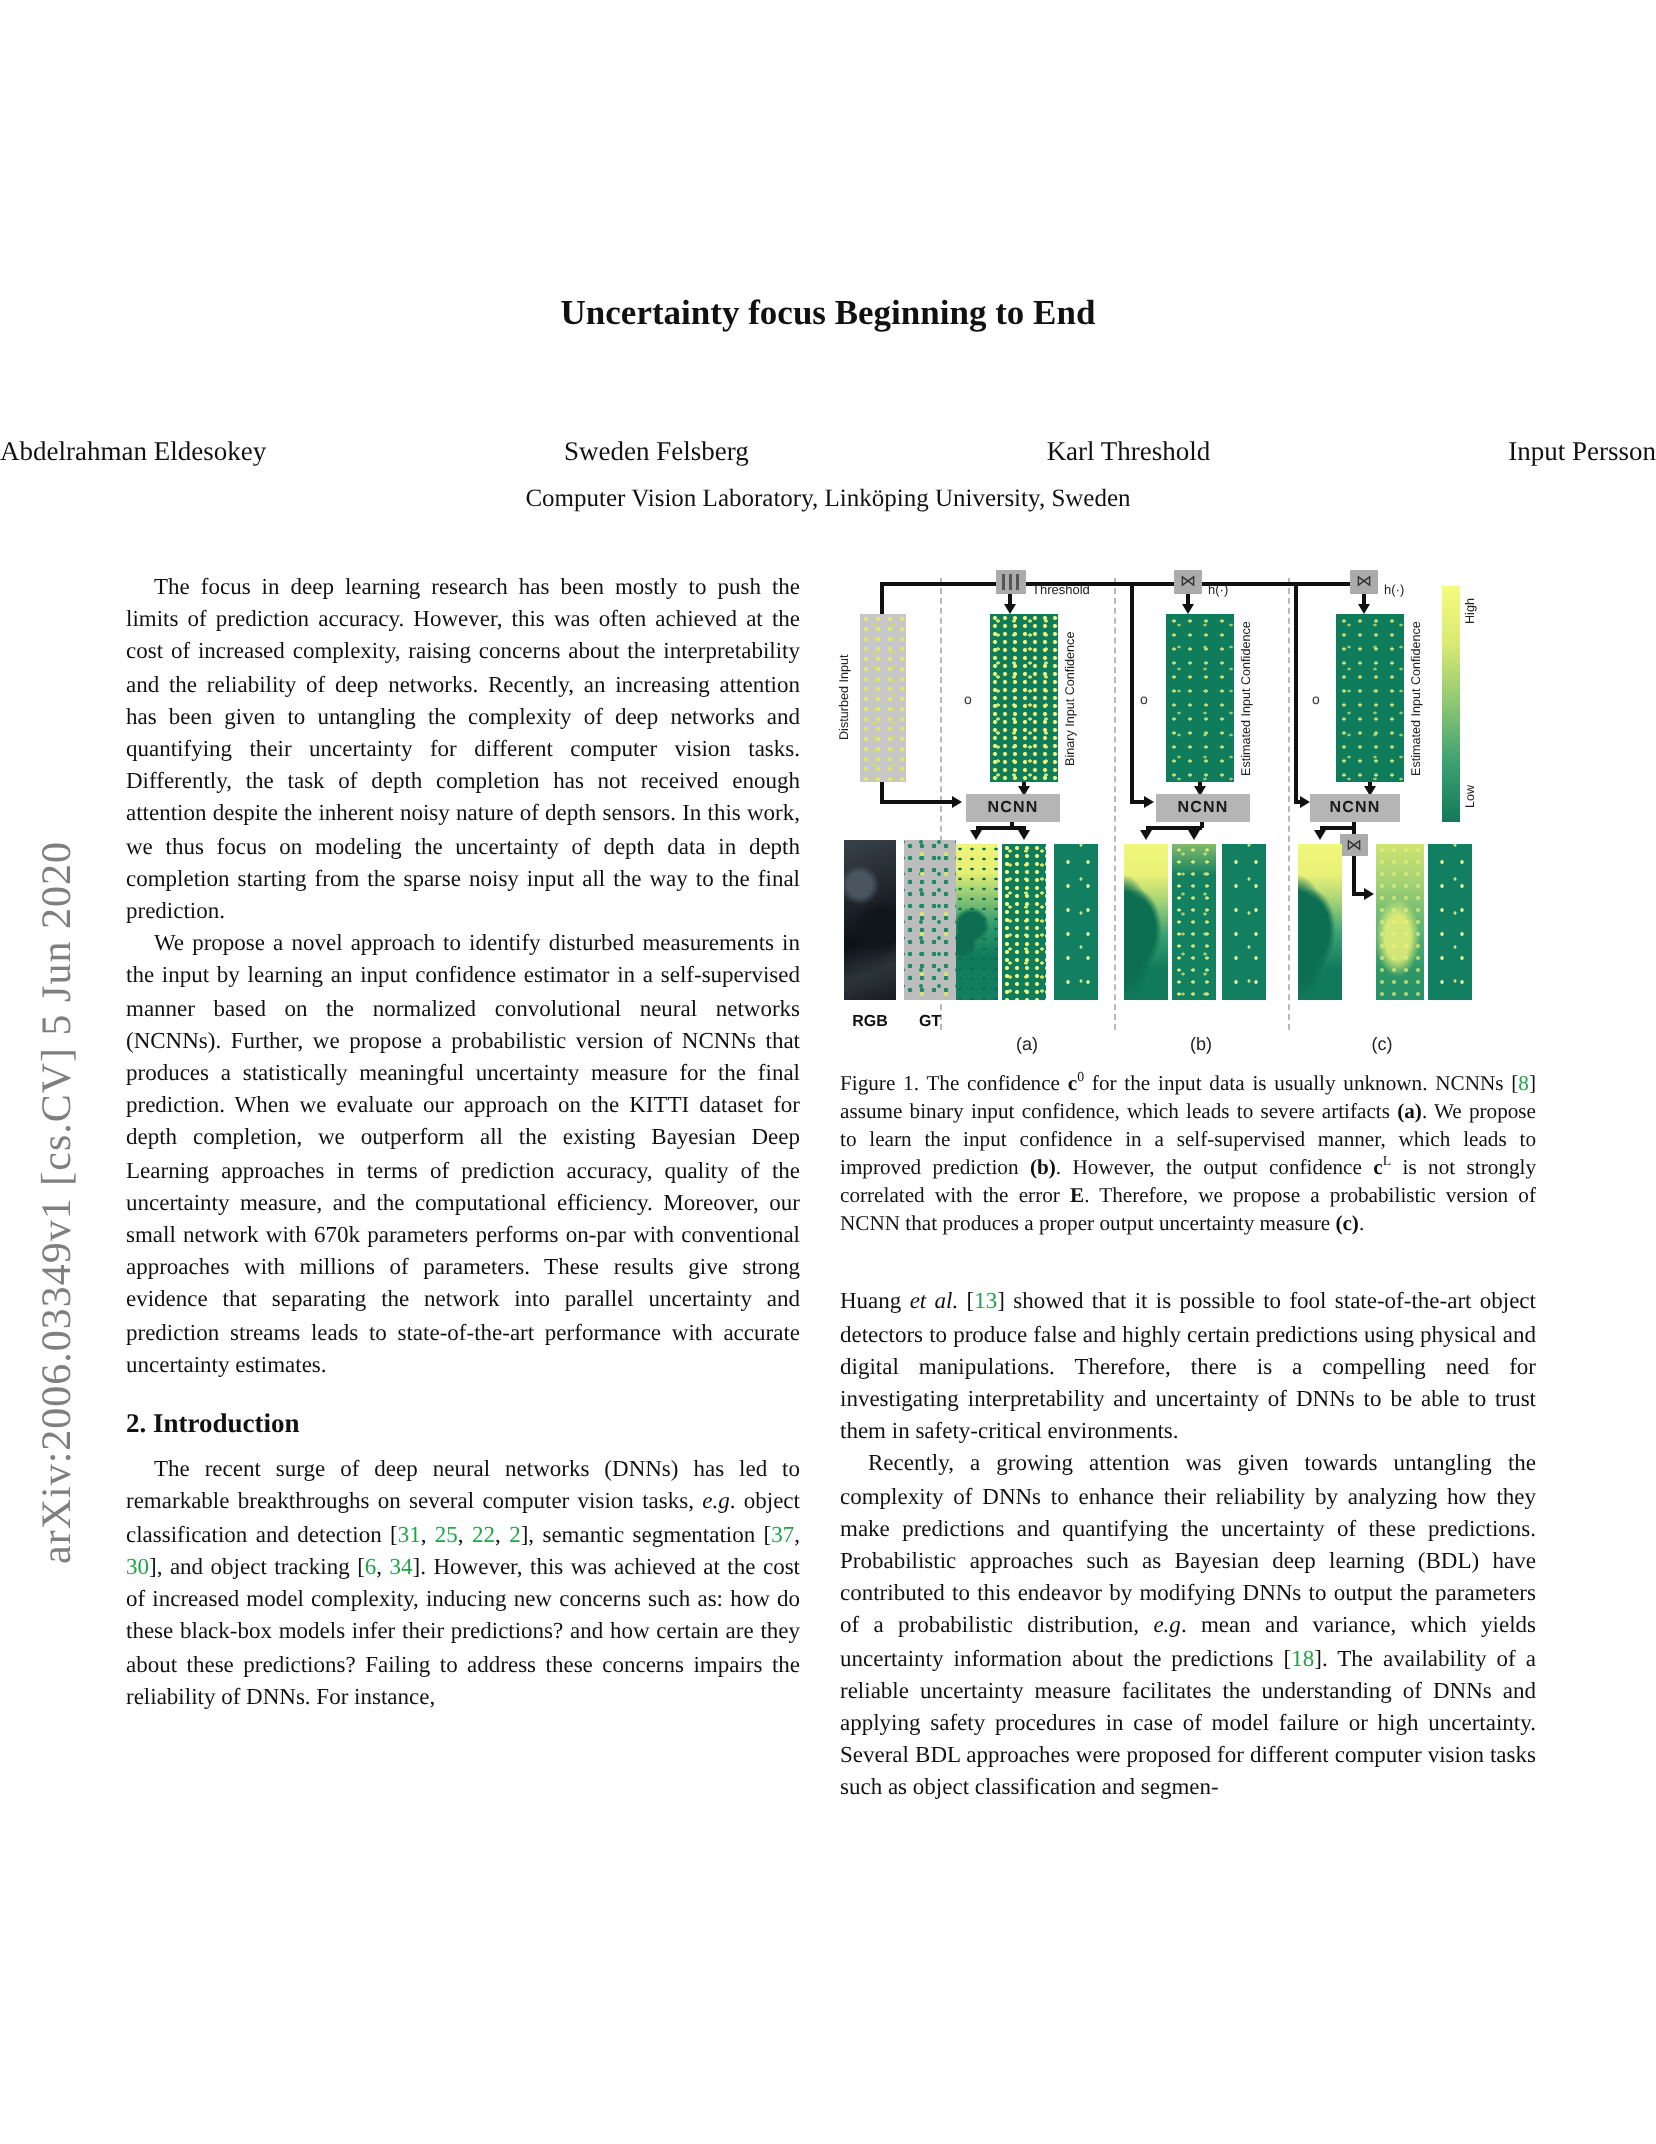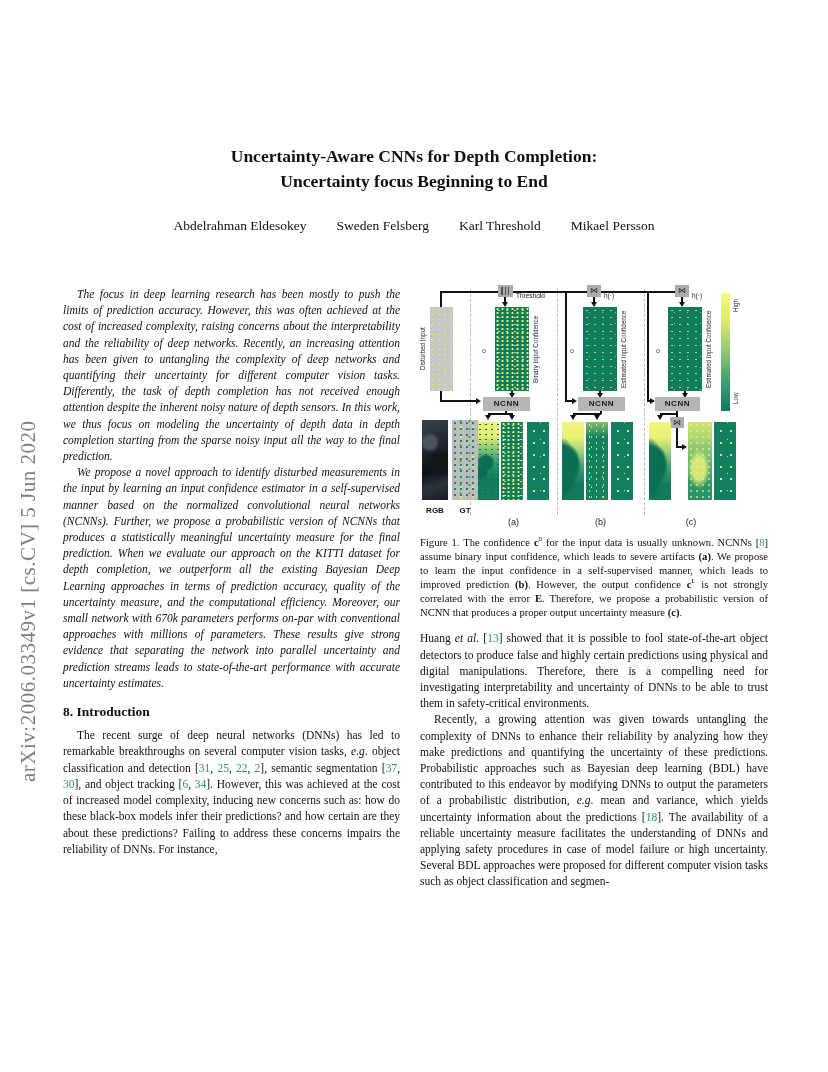--- a/index.html
+++ b/index.html
@@ -10,32 +10,32 @@
 
   
   .arxiv{position:absolute;left:16px;top:282px;height:500px;width:30px;
          writing-mode:vertical-rl;transform:rotate(180deg);
          font-size:21px;color:#7f7f7f;letter-spacing:.5px;white-space:nowrap;
          font-family:"Liberation Serif",serif;}
 
   
   .title{position:absolute;left:0;right:0;top:144px;text-align:center;
          font-size:17.5px;font-weight:700;line-height:25px;}
-  .authors{position:absolute;left:0;right:0;top:218px;display:flex;justify-content:center;gap:30px;
+  .authors{position:absolute;left:0;right:0;top:218px;display:flex;justify-content:space-between;gap:30px;
            font-size:13.5px;}
   .affil{position:absolute;left:0;right:0;top:242px;text-align:center;font-size:12.5px;}
 
   
   .col{position:absolute;font-size:11.5px;line-height:16.2px;text-align:justify;}
   .col-left{left:63px;top:286px;width:337px;}
   .col-right{left:420px;top:283px;width:348px;}
   .col p{margin:0;}
   .indent{text-indent:14px;}
   .abstract-head{font-size:13.5px;font-weight:700;text-align:center;margin:0 0 12px 0;}
-  .abstract-body{font-style:italic;font-weight:500;}
+  .abstract-body{font-weight:500;}
   .sec-head{font-size:13.5px;font-weight:700;text-align:left;margin:13px 0 7px 0;}
 
   .seg-cite{color:var(--cite);}
   .seg-i{font-style:italic;}
   .seg-b{font-weight:700;font-style:normal;}
   .seg-sup{vertical-align:super;font-size:65%;line-height:0;}
 
   
   .fig{position:relative;width:348px;height:253px;font-family:"Liberation Sans",sans-serif;}
   .fig *{box-sizing:border-box;}
@@ -92,47 +92,47 @@
        linear-gradient(160deg,#39424a 0%,#20262c 35%,#0d1114 60%,#2c343b 80%,#171c20 100%);}
   .gt-img{background-color:#bdbdbd;
      background-image:radial-gradient(#1b8a64 1px,transparent 1.3px),radial-gradient(#dce76d 1px,transparent 1.3px),
        radial-gradient(#239067 .9px,transparent 1.2px);
      background-size:6px 6px,12px 10px,9px 8px;background-position:0 0,3px 2px,4px 5px;}
   .cbar{position:absolute;background:linear-gradient(180deg,#f6fb80 0%,#d8e973 25%,#8cc673 50%,#3da072 75%,#117a5a 100%);}
   .sub{position:absolute;font-size:9px;color:#222;text-align:center;}
   .imglabel{position:absolute;font-size:8px;font-weight:700;color:#111;text-align:center;
             font-family:"Liberation Sans",sans-serif;}
   .caption{font-size:10.6px;line-height:13.9px;text-align:justify;margin-top:6px;}
-  .rc-body{margin-top:11px;}
+  .rc-body{margin-top:24px;}
 </style>
 </head>
 <body>
 
 <div class="page">
 
   <div class="arxiv">arXiv:2006.03349v1  [cs.CV]  5 Jun 2020</div>
 
   <div class="title">
-    <div>Uncertainty-Aware CNNs for Depth Completion:</div>
     <div>Uncertainty focus Beginning to End</div>
   </div>
 
   <div class="authors">
     <span>Abdelrahman Eldesokey</span>
     <span>Sweden Felsberg</span>
     <span>Karl Threshold</span>
-    <span>Mikael Persson</span>
-  </div>
+    <span>Input Persson</span>
+  </div>
+  <div class="affil">Computer Vision Laboratory, Linköping University, Sweden</div>
 
   <div class="col col-left">
     <div class="abstract-body">
       <p class="indent">The focus in deep learning research has been mostly to push the limits of prediction accuracy. However, this was often achieved at the cost of increased complexity, raising concerns about the interpretability and the reliability of deep networks. Recently, an increasing attention has been given to untangling the complexity of deep networks and quantifying their uncertainty for different computer vision tasks. Differently, the task of depth completion has not received enough attention despite the inherent noisy nature of depth sensors. In this work, we thus focus on modeling the uncertainty of depth data in depth completion starting from the sparse noisy input all the way to the final prediction.</p>
       <p class="indent">We propose a novel approach to identify disturbed measurements in the input by learning an input confidence estimator in a self-supervised manner based on the normalized convolutional neural networks (NCNNs). Further, we propose a probabilistic version of NCNNs that produces a statistically meaningful uncertainty measure for the final prediction. When we evaluate our approach on the KITTI dataset for depth completion, we outperform all the existing Bayesian Deep Learning approaches in terms of prediction accuracy, quality of the uncertainty measure, and the computational efficiency. Moreover, our small network with 670k parameters performs on-par with conventional approaches with millions of parameters. These results give strong evidence that separating the network into parallel uncertainty and prediction streams leads to state-of-the-art performance with accurate uncertainty estimates.</p>
     </div>
-    <h2 class="sec-head">8. Introduction</h2>
+    <h2 class="sec-head">2. Introduction</h2>
     <p class="indent"><span>The recent surge of deep neural networks (DNNs) has led to remarkable breakthroughs on several computer vision tasks, </span><span class="seg-i">e.g</span><span>. object classification and detection [</span><span class="seg-cite">31</span><span>, </span><span class="seg-cite">25</span><span>, </span><span class="seg-cite">22</span><span>, </span><span class="seg-cite">2</span><span>], semantic segmentation [</span><span class="seg-cite">37</span><span>, </span><span class="seg-cite">30</span><span>], and object tracking [</span><span class="seg-cite">6</span><span>, </span><span class="seg-cite">34</span><span>]. However, this was achieved at the cost of increased model complexity, inducing new concerns such as: how do these black-box models infer their predictions? and how certain are they about these predictions? Failing to address these concerns impairs the reliability of DNNs. For instance,</span></p>
   </div>
 
   <div class="col col-right">
 
     <div class="fig">
 
       <div class="dash" style="left:50px;top:6px;height:226px;"></div>
       <div class="dash" style="left:137px;top:6px;height:226px;"></div>
       <div class="dash" style="left:224px;top:6px;height:226px;"></div>

